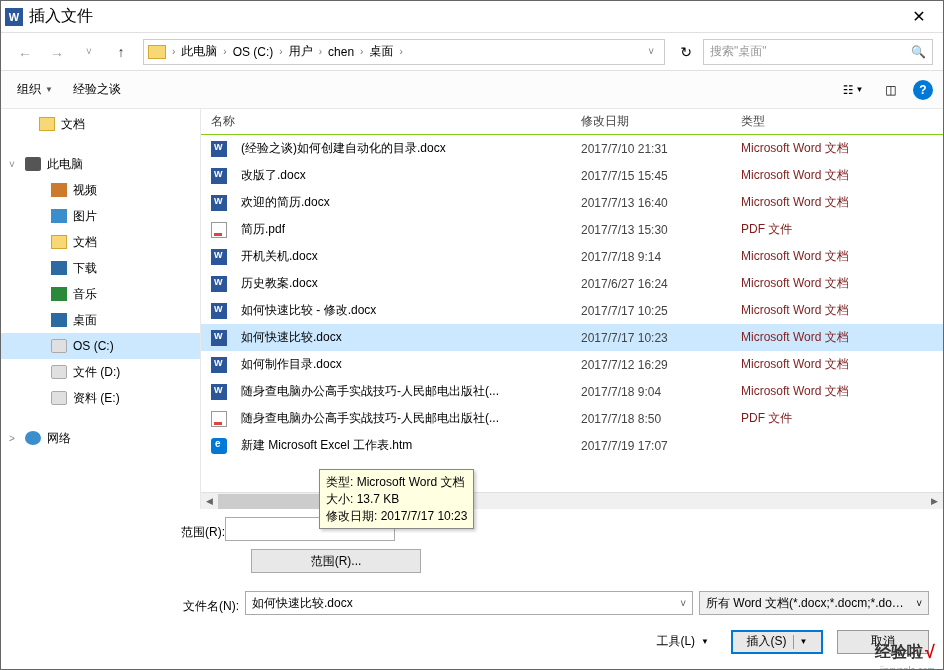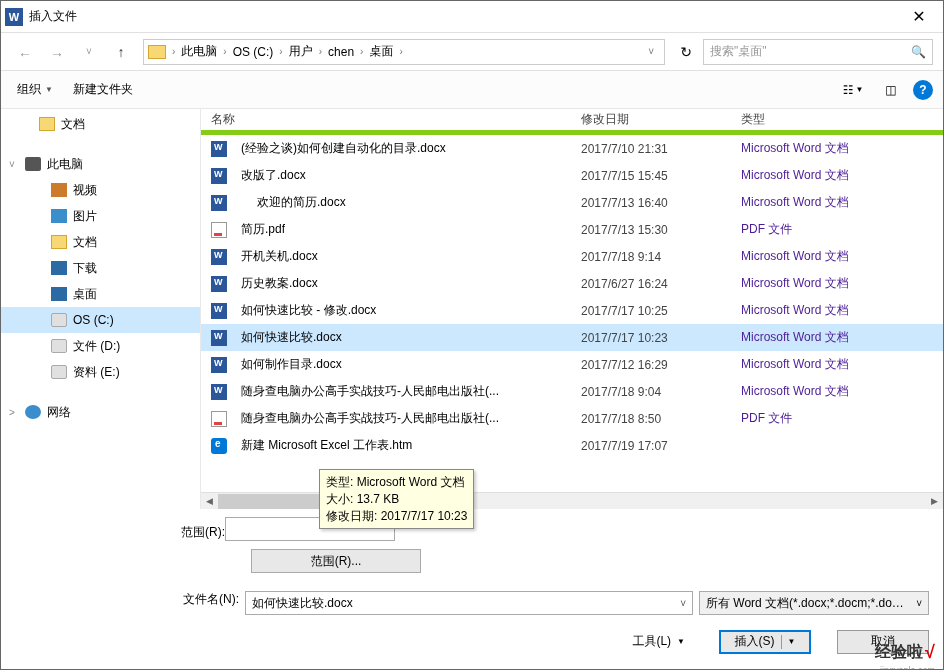--- a/index.html
+++ b/index.html
@@ -1,19 +1,19 @@
 <!DOCTYPE html>
 <html><head>
 <meta charset="utf-8">
 <style>
 * { box-sizing: border-box; margin: 0; padding: 0; font-family: "Segoe UI", "Microsoft YaHei", sans-serif; font-size: 12px; }
 body { width: 944px; height: 670px; background: #fff; border: 1px solid #666; position: relative; overflow: hidden; }
 .titlebar { height: 32px; display: flex; align-items: center; padding: 0 4px; background: #fff; border-bottom: 1px solid #e0e0e0; }
 .word-icon { width: 18px; height: 18px; background: #2b579a; color: #fff; font-weight: bold; font-size: 11px; display: flex; align-items: center; justify-content: center; margin-right: 6px; }
-.titlebar .title { flex: 1; font-size: 12px; }
+.titlebar .title { flex: 1; font-size: 16px; }
 .close-btn { width: 40px; height: 28px; display: flex; align-items: center; justify-content: center; font-size: 16px; cursor: pointer; }
 
 .navbar { height: 38px; display: flex; align-items: center; padding: 4px 10px; border-bottom: 1px solid #e0e0e0; gap: 4px; }
 .nav-arrow { width: 28px; height: 28px; display: flex; align-items: center; justify-content: center; border-radius: 2px; color: #999; font-size: 14px; }
 .nav-arrow.enabled { color: #333; }
 .breadcrumb { flex: 1; height: 26px; border: 1px solid #ccc; display: flex; align-items: center; padding: 0 4px; margin: 0 4px; background: #fff; }
 .bc-icon { width: 18px; height: 14px; background: #f8d775; border: 1px solid #d4a830; margin-right: 4px; }
 .bc-item { padding: 0 4px; }
 .bc-sep { color: #777; font-size: 10px; padding: 0 2px; }
 .bc-drop { color: #777; font-size: 10px; margin-left: auto; padding: 0 6px; }
@@ -38,59 +38,59 @@
 .sicon.pc { background: #555; border-radius: 2px; }
 .sicon.drive { background: #e0e0e0; border: 1px solid #aaa; border-radius: 2px; }
 .sicon.net { background: #3a8ecc; border-radius: 50%; }
 .sicon.vid { background: #cc7a2b; }
 .sicon.pic { background: #3a8ecc; }
 .sicon.music { background: #2b8a3a; }
 .sicon.desktop { background: #2b6aa2; }
 .sicon.download { background: #2b6aa2; }
 
 .filelist { flex: 1; display: flex; flex-direction: column; position: relative; overflow: hidden; }
-.fl-header { display: flex; height: 26px; align-items: center; border-bottom: 5px solid #84cc16; color: #444; }
+.fl-header { display: flex; height: 26px; align-items: center; border-bottom: 1px solid #84cc16; color: #444; }
 .fl-header .col { padding-left: 10px; }
 .col-name { width: 370px; }
 .col-date { width: 160px; }
 .col-type { width: 170px; }
 .fl-body { flex: 1; overflow-y: auto; overflow-x: hidden; }
 .fl-row { display: flex; height: 27px; align-items: center; white-space: nowrap; }
 .fl-row.selected { background: #cce8ff; }
 .fl-row .cell { overflow: hidden; text-overflow: ellipsis; }
 .cell-name { width: 370px; display: flex; align-items: center; padding-left: 10px; gap: 14px; }
 .cell-date { width: 160px; color: #444; padding-left: 10px; }
-.cell-type { width: 170px; color: #4c1d95; padding-left: 10px; }
+.cell-type { width: 170px; color: #7f1d1d; padding-left: 10px; }
 .ficon { width: 16px; height: 16px; flex-shrink: 0; }
 .ficon.word { background: #2b579a; position: relative; }
 .ficon.word::after { content: "W"; color: #fff; font-size: 9px; position: absolute; left: 3px; top: 1px; font-weight: bold; }
 .ficon.pdf { background: #fff; border: 1px solid #999; position: relative; }
 .ficon.pdf::after { content: ""; position: absolute; bottom: 1px; left: 2px; width: 8px; height: 3px; background: #d44; }
 .ficon.edge { background: #0078d7; border-radius: 3px; position: relative; }
 .ficon.edge::after { content: "e"; color: #fff; font-size: 10px; position: absolute; left: 4px; top: 0; font-weight: bold; }
 
 .tooltip { position: absolute; left: 318px; top: 360px; background: #ffffe1; border: 1px solid #888; padding: 4px 6px; font-size: 12px; line-height: 1.4; z-index: 10; box-shadow: 2px 2px 3px rgba(0,0,0,.2); }
 
 .hscroll { height: 17px; background: #f0f0f0; border-top: 1px solid #e0e0e0; display: flex; align-items: center; position: relative; }
 .hscroll .harrow { width: 17px; height: 17px; display: flex; align-items: center; justify-content: center; color: #666; font-size: 9px; }
 .hscroll .track { flex: 1; position: relative; height: 17px; }
 .hscroll .thumb { position: absolute; left: 0; width: 180px; height: 15px; top: 1px; background: #ccc; }
 
 .range-area { padding: 8px 20px 0 180px; display: flex; align-items: flex-end; gap: 0; }
 .range-area input { width: 170px; height: 24px; border: 1px solid #aaa; padding: 0 4px; }
 .range-btn-row { padding: 8px 20px 0 250px; }
 .range-btn { width: 170px; height: 24px; border: 1px solid #aaa; background: #e8e8e8; }
 
-.filename-row { padding: 18px 14px 6px 160px; display: flex; align-items: flex-start; gap: 6px; }
+.filename-row { padding: 18px 14px 6px 160px; display: flex; align-items: flex-end; gap: 6px; }
 .filename-label { width: 78px; text-align: right; }
 .filename-input { flex: 1; height: 24px; border: 1px solid #aaa; padding: 0 6px; display: flex; align-items: center; justify-content: space-between; }
 .filter-sel { width: 230px; height: 24px; border: 1px solid #aaa; padding: 0 6px; display: flex; align-items: center; justify-content: space-between; background: #f0f0f0; }
 .filter-sel .dd { font-size: 10px; }
 
-.bottom-row { padding: 8px 14px 10px 0; display: flex; align-items: center; justify-content: flex-end; gap: 26px; }
+.bottom-row { padding: 8px 14px 10px 0; display: flex; align-items: center; justify-content: flex-end; gap: 14px; }
 .tool-btn { padding: 4px 8px; display: flex; align-items: center; gap: 6px; }
 .action-btn { min-width: 92px; height: 24px; border: 1px solid #999; background: #e8e8e8; display: flex; align-items: center; justify-content: center; gap: 4px; }
 .action-btn.primary { border: 2px solid #0078d7; }
 .action-btn .dd { font-size: 8px; }
 
 .watermark { position: absolute; right: 8px; bottom: 6px; font-size: 13px; color: #333; display: flex; align-items: center; gap: 2px; }
 .watermark .big { font-size: 16px; font-weight: bold; margin-left: 35px; }
 .watermark .check { color: #d00; font-size: 18px; font-weight: bold; }
 .watermark .url { position: absolute; right: 0; bottom: -12px; font-size: 9px; color: #999; }
 </style>
@@ -129,21 +129,21 @@
     <span class="search-icon">🔍</span>
   </div>
 </div>
 
 <div class="toolbar">
   <div class="toolbar-btn">
     <span>组织</span>
     <span class="drop">▼</span>
   </div>
   <div class="toolbar-btn">
-    <span>新建文件夹</span>
+    <span>经验之谈</span>
   </div>
   <div class="toolbar-right">
     <div class="view-btn">☷ <span class="drop" style="font-size:8px;margin-left:2px;">▼</span></div>
     <div class="view-btn">◫</div>
     <div class="help-icon">?</div>
   </div>
 </div>
 
 <div class="mainarea">
   <div class="sidebar" id="sidebar">
@@ -165,20 +165,24 @@
         <span class="sicon pic"></span>
         <span>图片</span>
       </div>
       <div class="side-item" style="padding-left: 50px;">
         <span class="sicon folder"></span>
         <span>文档</span>
       </div>
       <div class="side-item" style="padding-left: 50px;">
         <span class="sicon download"></span>
         <span>下载</span>
+      </div>
+      <div class="side-item" style="padding-left: 50px;">
+        <span class="sicon music"></span>
+        <span>音乐</span>
       </div>
       <div class="side-item" style="padding-left: 50px;">
         <span class="sicon desktop"></span>
         <span>桌面</span>
       </div>
       <div class="side-item selected" style="padding-left: 50px;">
         <span class="sicon drive"></span>
         <span>OS (C:)</span>
       </div>
       <div class="side-item" style="padding-left: 50px;">
@@ -215,21 +219,21 @@
           <div class="cell cell-name">
             <span class="ficon word"></span>
             <span style="overflow: hidden; text-overflow: ellipsis;">改版了.docx</span>
           </div>
           <div class="cell cell-date">2017/7/15 15:45</div>
           <div class="cell cell-type">Microsoft Word 文档</div>
         </div>
         <div class="fl-row">
           <div class="cell cell-name">
             <span class="ficon word"></span>
-            <span style="overflow: hidden; text-overflow: ellipsis; margin-left: 16px;">欢迎的简历.docx</span>
+            <span style="overflow: hidden; text-overflow: ellipsis;">欢迎的简历.docx</span>
           </div>
           <div class="cell cell-date">2017/7/13 16:40</div>
           <div class="cell cell-type">Microsoft Word 文档</div>
         </div>
         <div class="fl-row">
           <div class="cell cell-name">
             <span class="ficon pdf"></span>
             <span style="overflow: hidden; text-overflow: ellipsis;">简历.pdf</span>
           </div>
           <div class="cell cell-date">2017/7/13 15:30</div>

